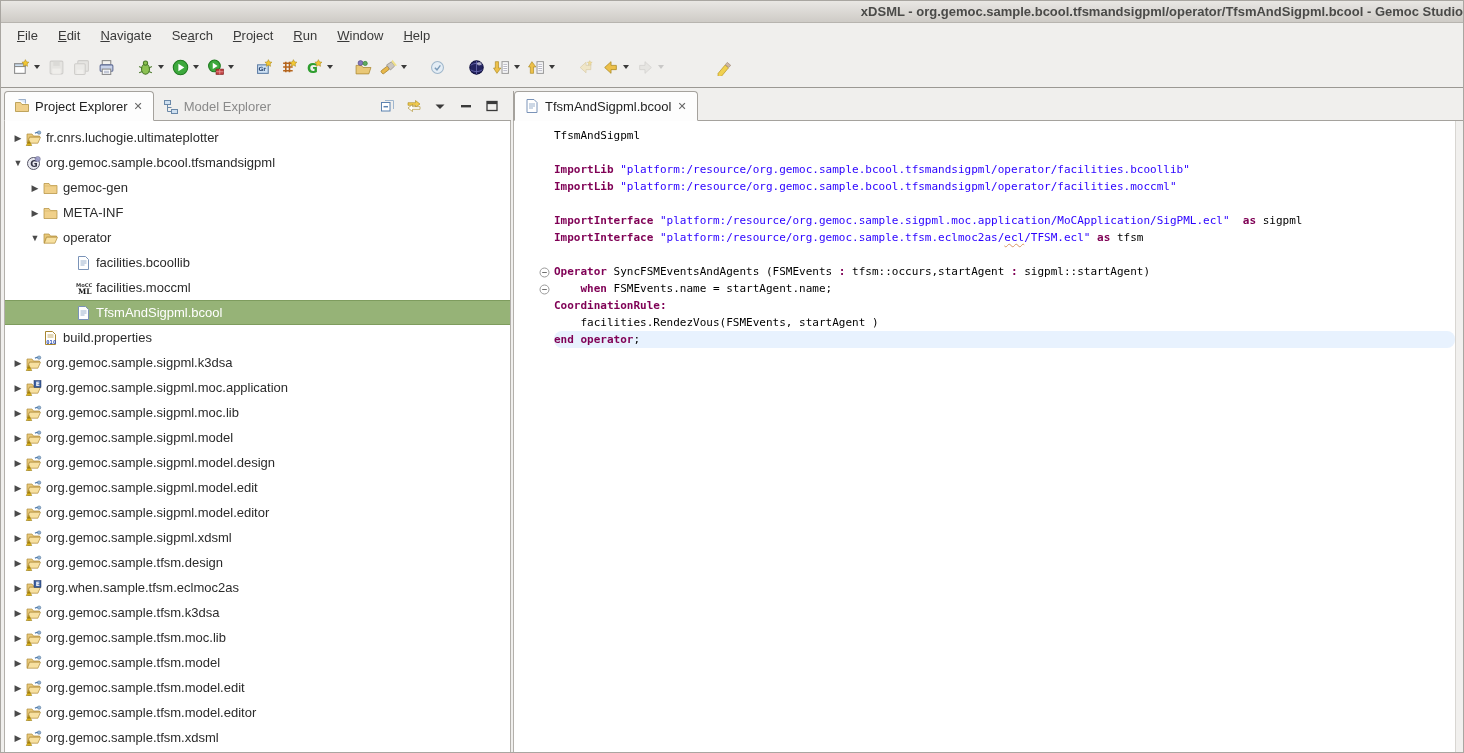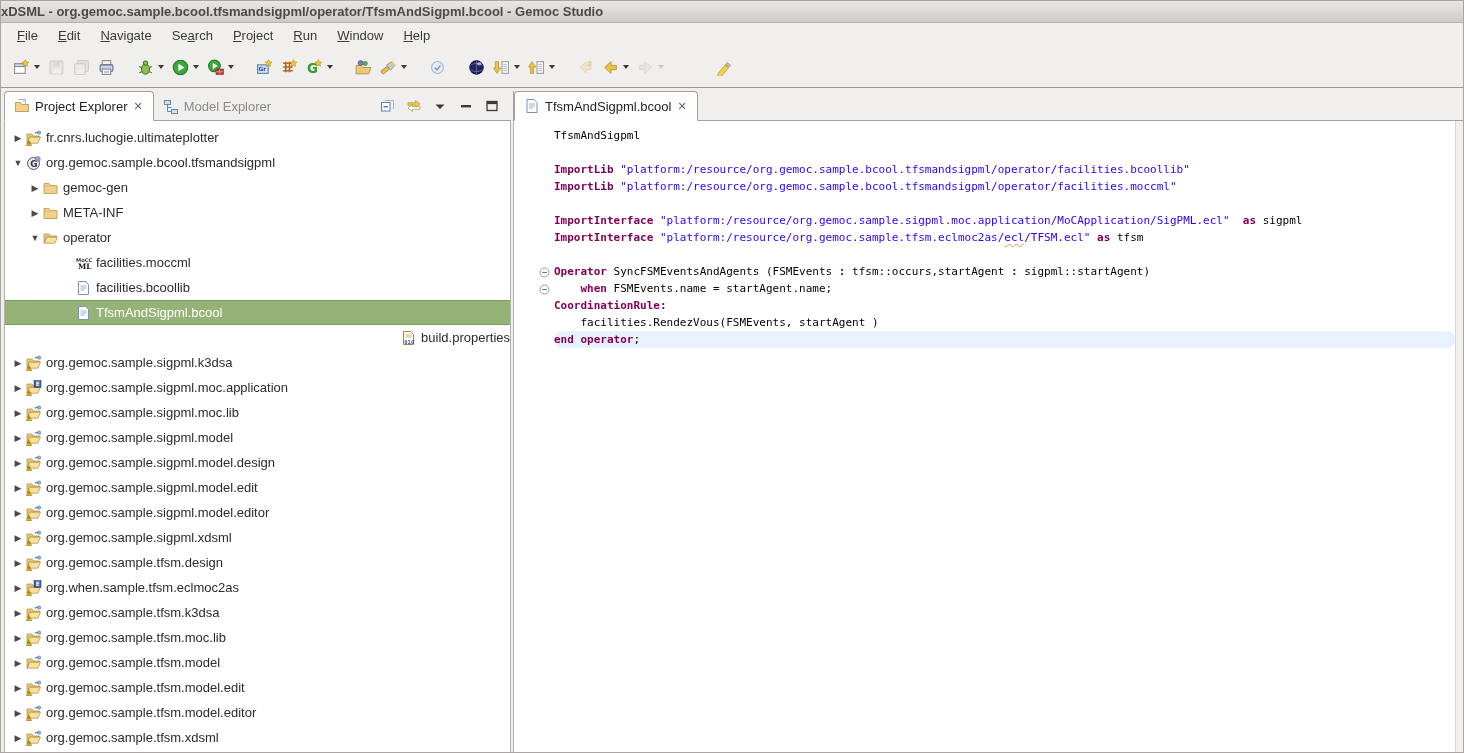--- a/index.html
+++ b/index.html
@@ -10,21 +10,21 @@
     color:#2b2b2b;
     background:#f0efed;
   }
   .window { width:1464px; height:753px; border:1px solid #a9a6a1; display:flex; flex-direction:column; background:#f0efed; }
 
   
   .titlebar {
     height:22px; flex:0 0 22px;
     background:linear-gradient(#e9e7e4,#cecbc6);
     border-bottom:1px solid #b7b4af;
-    display:flex; align-items:center; justify-content:flex-start;
+    display:flex; align-items:center; justify-content:flex-end;
   }
   .titlebar span { font-weight:bold; font-size:13px; color:#4a4a48; }
 
   
   .menubar { height:24px; flex:0 0 24px; display:flex; align-items:center; padding-left:6px; background:#f0efed; }
   .menu-item { padding:3px 10px; color:#3a3a3a; cursor:default; border-radius:3px; }
   .menu-item u { text-decoration:underline; }
 
   
   .toolbar { height:41px; flex:0 0 41px; display:flex; align-items:center; padding-left:8px; border-bottom:1px solid #9b9893; background:#f0efed; }
@@ -346,42 +346,42 @@
             <span class="expander">▼</span>
             <span class="glyph"><svg width="100%" height="100%" viewBox="0 0 16 16" xmlns="http://www.w3.org/2000/svg">
                 <path d="M1.5 4h5l1.5 2h6v1.2H4l-2 6H1.5z" fill="#e8c87a" stroke="#b08c3a" stroke-width=".7"></path>
                 <path d="M4 7.2h11l-2.6 6H1.9z" fill="#f7e0a0" stroke="#b08c3a" stroke-width=".7"></path>
               </svg></span>
             <span class="label">operator</span>
           </div>
           <div class="tree-row" style="padding-left: 56px;">
             <span class="expander"></span>
             <span class="glyph"><svg width="100%" height="100%" viewBox="0 0 16 16" xmlns="http://www.w3.org/2000/svg">
+                <path d="M3 1.5h7l3 3v10H3z" fill="#fff" stroke="#7a93b8"></path>
+                <path d="M5 6h6M5 8h6M5 10h4" stroke="#9ab0cc"></path>
+              </svg></span>
+            <span class="label">facilities.bcoollib</span>
+          </div>
+          <div class="tree-row" style="padding-left: 56px;">
+            <span class="expander"></span>
+            <span class="glyph"><svg width="100%" height="100%" viewBox="0 0 16 16" xmlns="http://www.w3.org/2000/svg">
                 <text x="0.5" y="6.5" font-size="5.2" font-weight="bold" fill="#3a3a3a" font-family="DejaVu Sans">MoCC</text>
                 <text x="2.5" y="14" font-size="7.5" font-weight="bold" fill="#1a1a1a" font-family="DejaVu Serif">ML</text>
               </svg></span>
             <span class="label">facilities.moccml</span>
           </div>
-          <div class="tree-row" style="padding-left: 56px;">
+          <div class="tree-row selected" style="padding-left: 56px;">
             <span class="expander"></span>
             <span class="glyph"><svg width="100%" height="100%" viewBox="0 0 16 16" xmlns="http://www.w3.org/2000/svg">
                 <path d="M3 1.5h7l3 3v10H3z" fill="#fff" stroke="#7a93b8"></path>
                 <path d="M5 6h6M5 8h6M5 10h4" stroke="#9ab0cc"></path>
               </svg></span>
-            <span class="label">facilities.bcoollib</span>
-          </div>
-          <div class="tree-row selected" style="padding-left: 56px;">
-            <span class="expander"></span>
-            <span class="glyph"><svg width="100%" height="100%" viewBox="0 0 16 16" xmlns="http://www.w3.org/2000/svg">
-                <path d="M3 1.5h7l3 3v10H3z" fill="#fff" stroke="#7a93b8"></path>
-                <path d="M5 6h6M5 8h6M5 10h4" stroke="#9ab0cc"></path>
-              </svg></span>
             <span class="label">TfsmAndSigpml.bcool</span>
           </div>
-          <div class="tree-row" style=" justify-content: flex-end;">
+          <div class="tree-row" style="padding-left: 23px;">
             <span class="expander"></span>
             <span class="glyph"><svg width="100%" height="100%" viewBox="0 0 16 16" xmlns="http://www.w3.org/2000/svg">
                 <path d="M3 1.5h7l3 3v10H3z" fill="#fff" stroke="#a8862f"></path>
                 <path d="M5 5h6M5 7h6" stroke="#c8b070"></path>
                 <text x="3.8" y="13.5" font-size="5.5" font-weight="bold" fill="#3355bb" font-family="DejaVu Sans Mono">010</text>
               </svg></span>
             <span class="label">build.properties</span>
           </div>
           <div class="tree-row" style="padding-left: 6px;">
             <span class="expander">▶</span>

